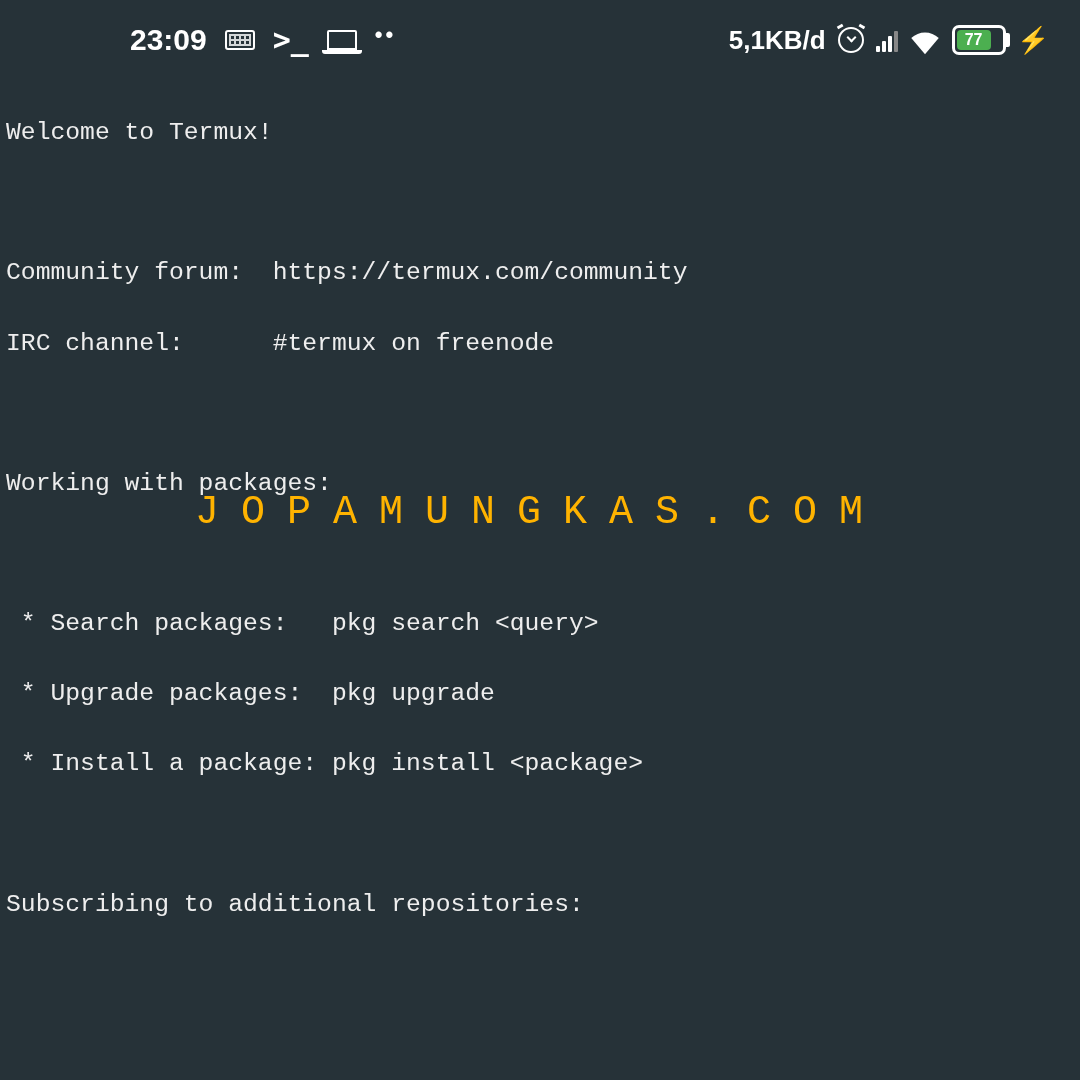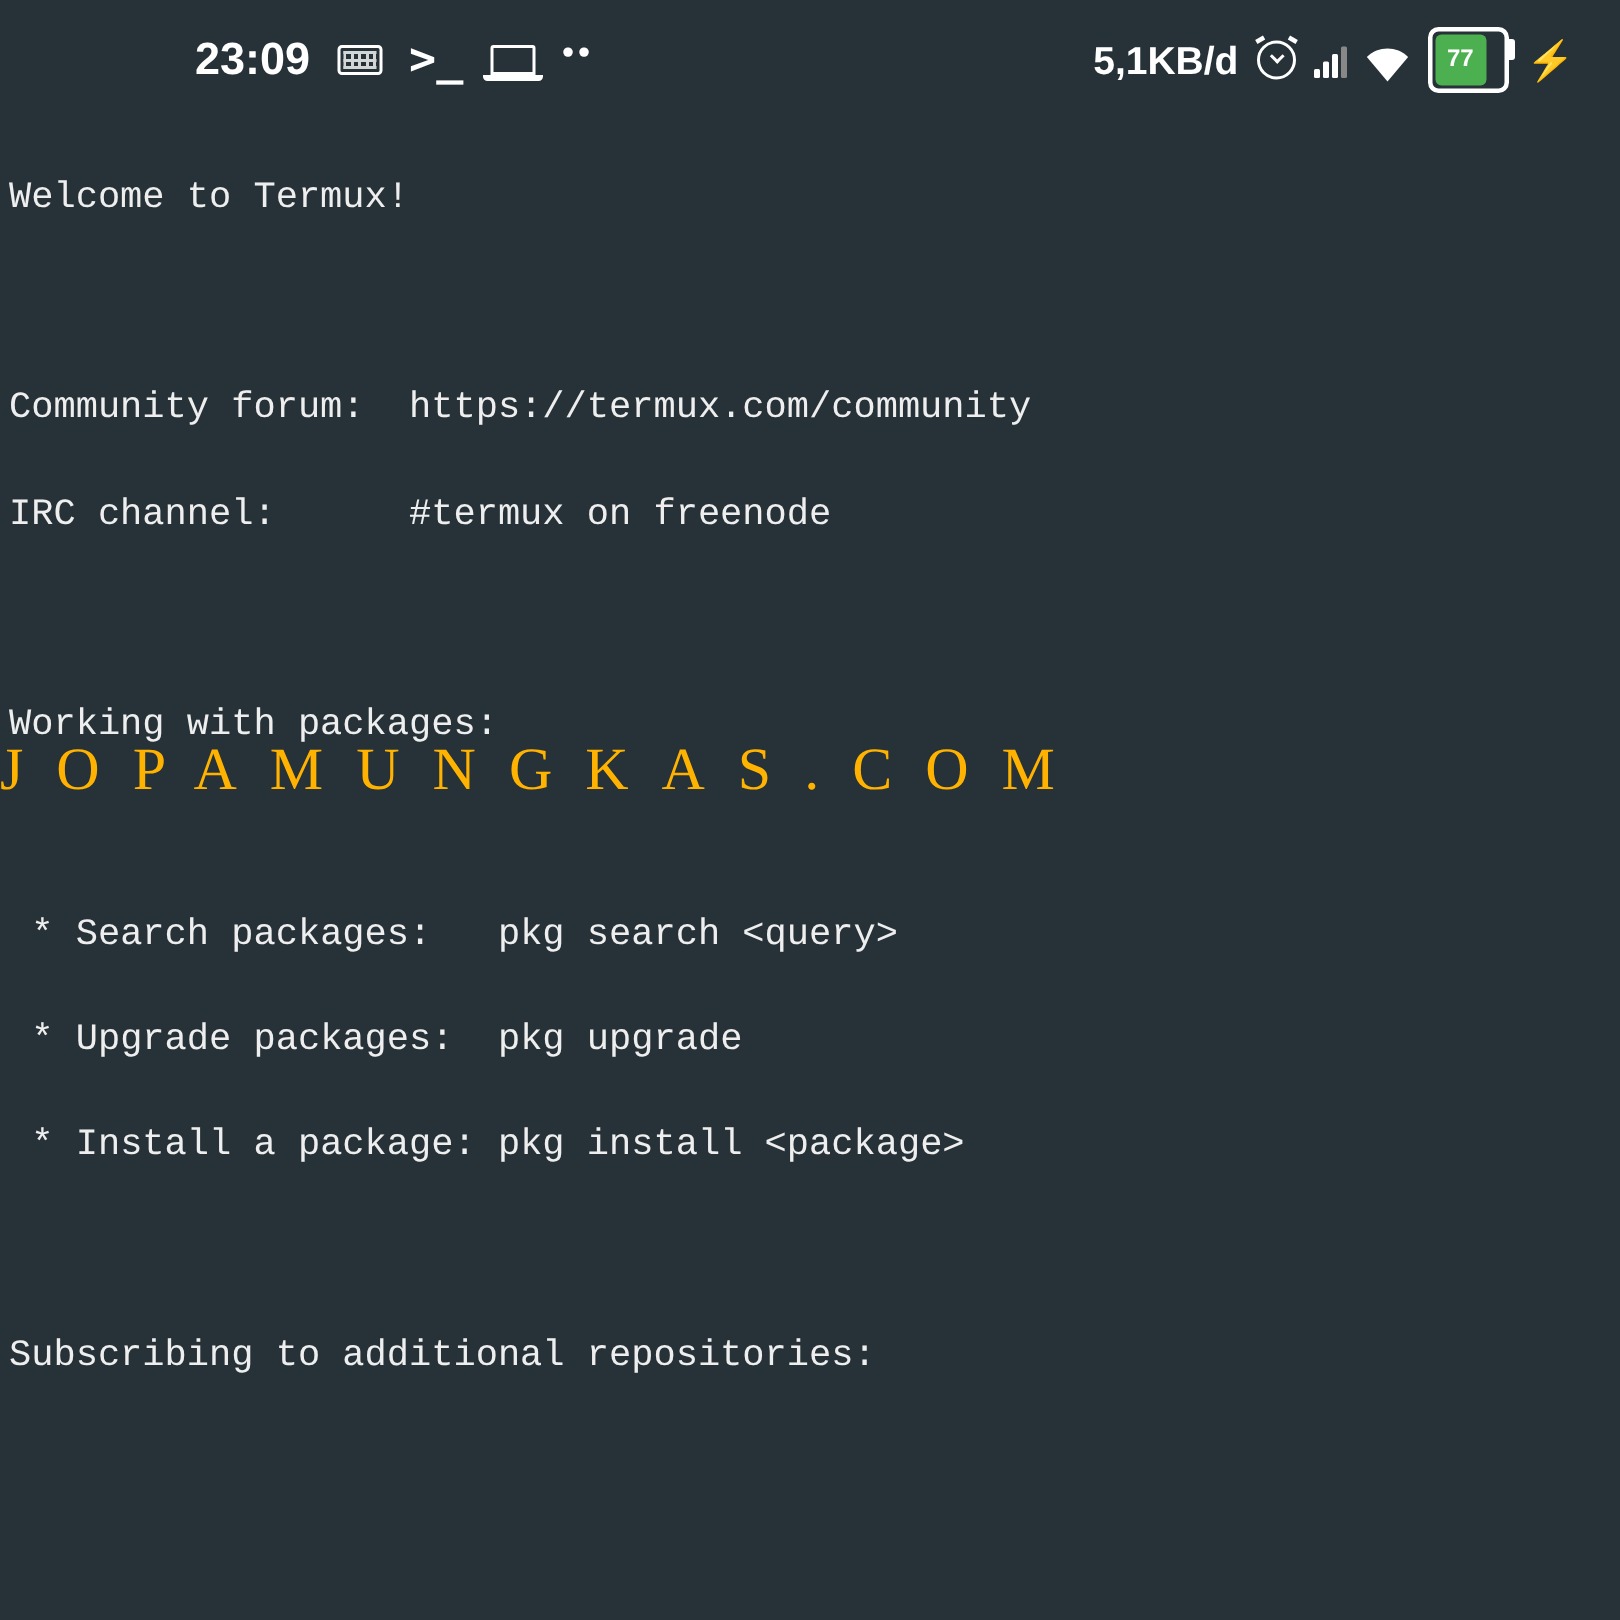--- a/index.html
+++ b/index.html
@@ -101,21 +101,21 @@
     width: 4px; background: #fff;
     border-radius: 1px;
   }
   .sb-signal span:nth-child(1){height:6px}
   .sb-signal span:nth-child(2){height:11px}
   .sb-signal span:nth-child(3){height:16px}
   .sb-signal span:nth-child(4){height:21px; background:#888}
   .sb-wifi { position: relative; width: 30px; height: 24px; }
   .sb-wifi svg { width: 30px; height: 24px; }
   .sb-batt {
-    width: 54px; height: 44px;
+    width: 54px; height: 30px;
     border: 3px solid #fff;
     border-radius: 7px;
     position: relative;
     display: flex; align-items: center;
     padding: 2px;
   }
   .sb-batt::after {
     content:"";
     position: absolute;
     width: 4px; height: 14px;
@@ -139,21 +139,22 @@
   .terminal {
     padding: 0 6px;
     white-space: pre-wrap;
     position: relative;
   }
   .term-line { white-space: pre-wrap; }
   .watermark {
     position: absolute;
     top: 485px;
     left: 0; right: 0;
-    font-family: Liberation Serif, serif;
+    text-align: center;
+    font-family: Liberation Mono, monospace;
     font-size: 40px;
     font-weight: 500;
     letter-spacing: 22px;
     color: #ffb300;
     pointer-events: none;
   }
 </style>
 </head>
 <body>
 

